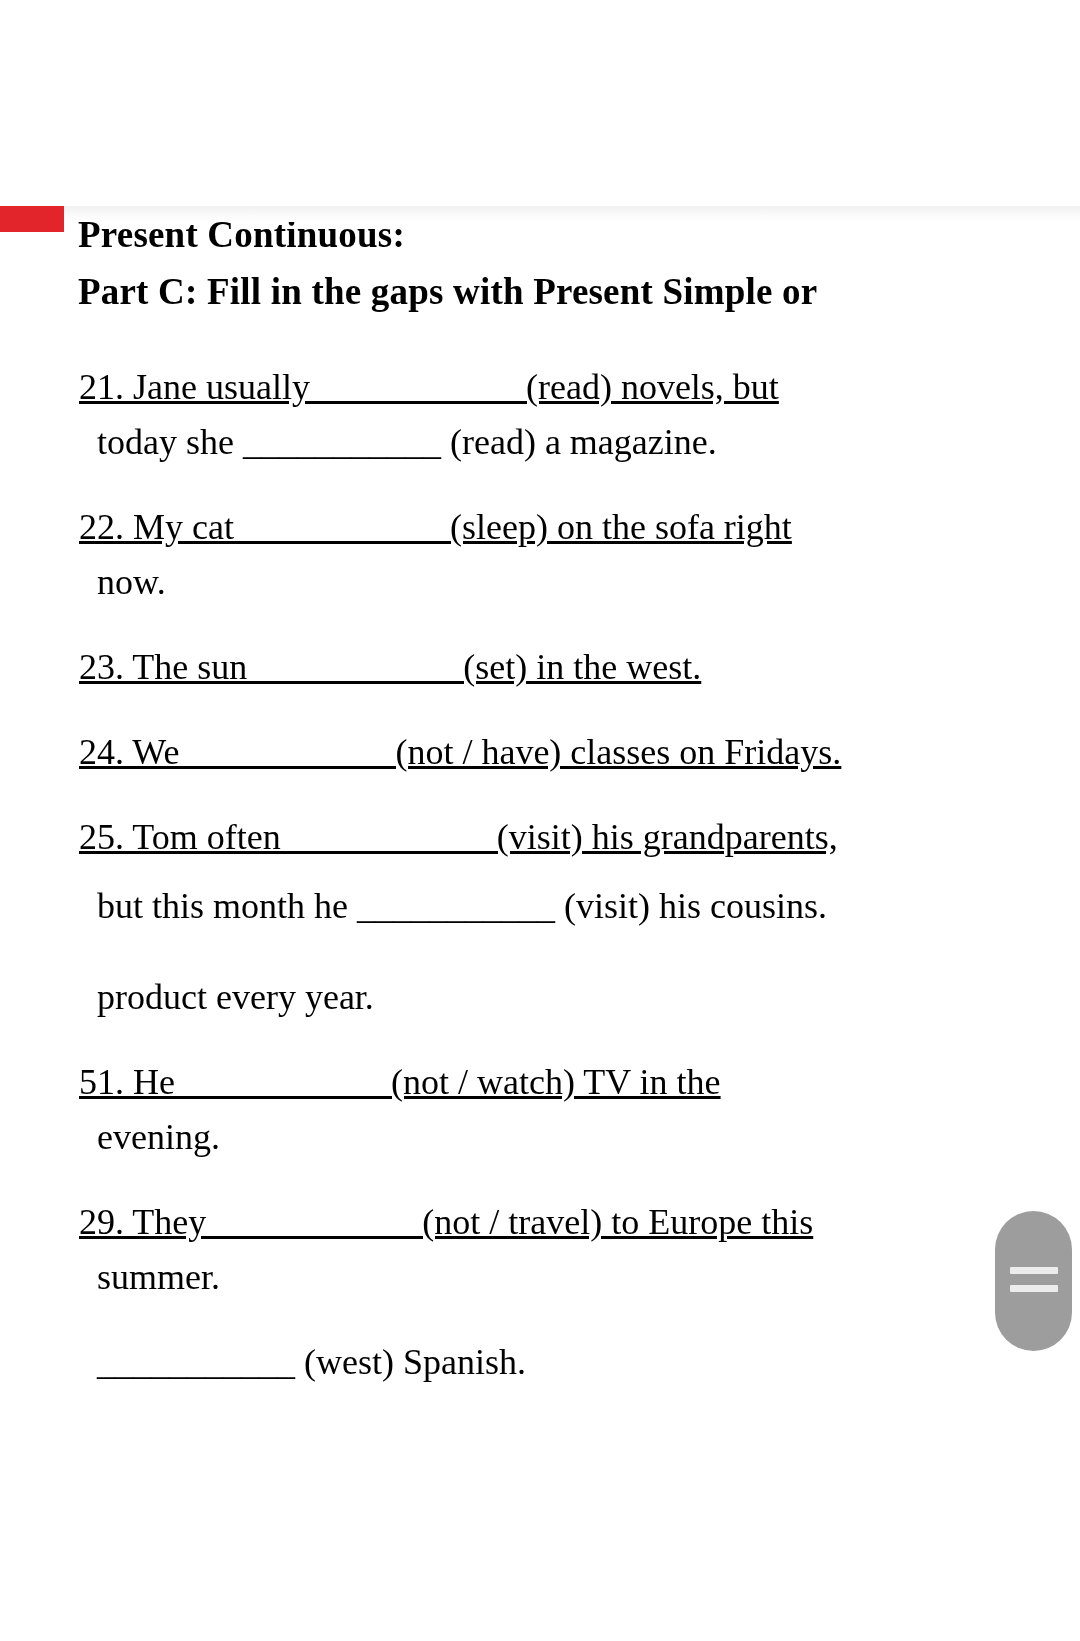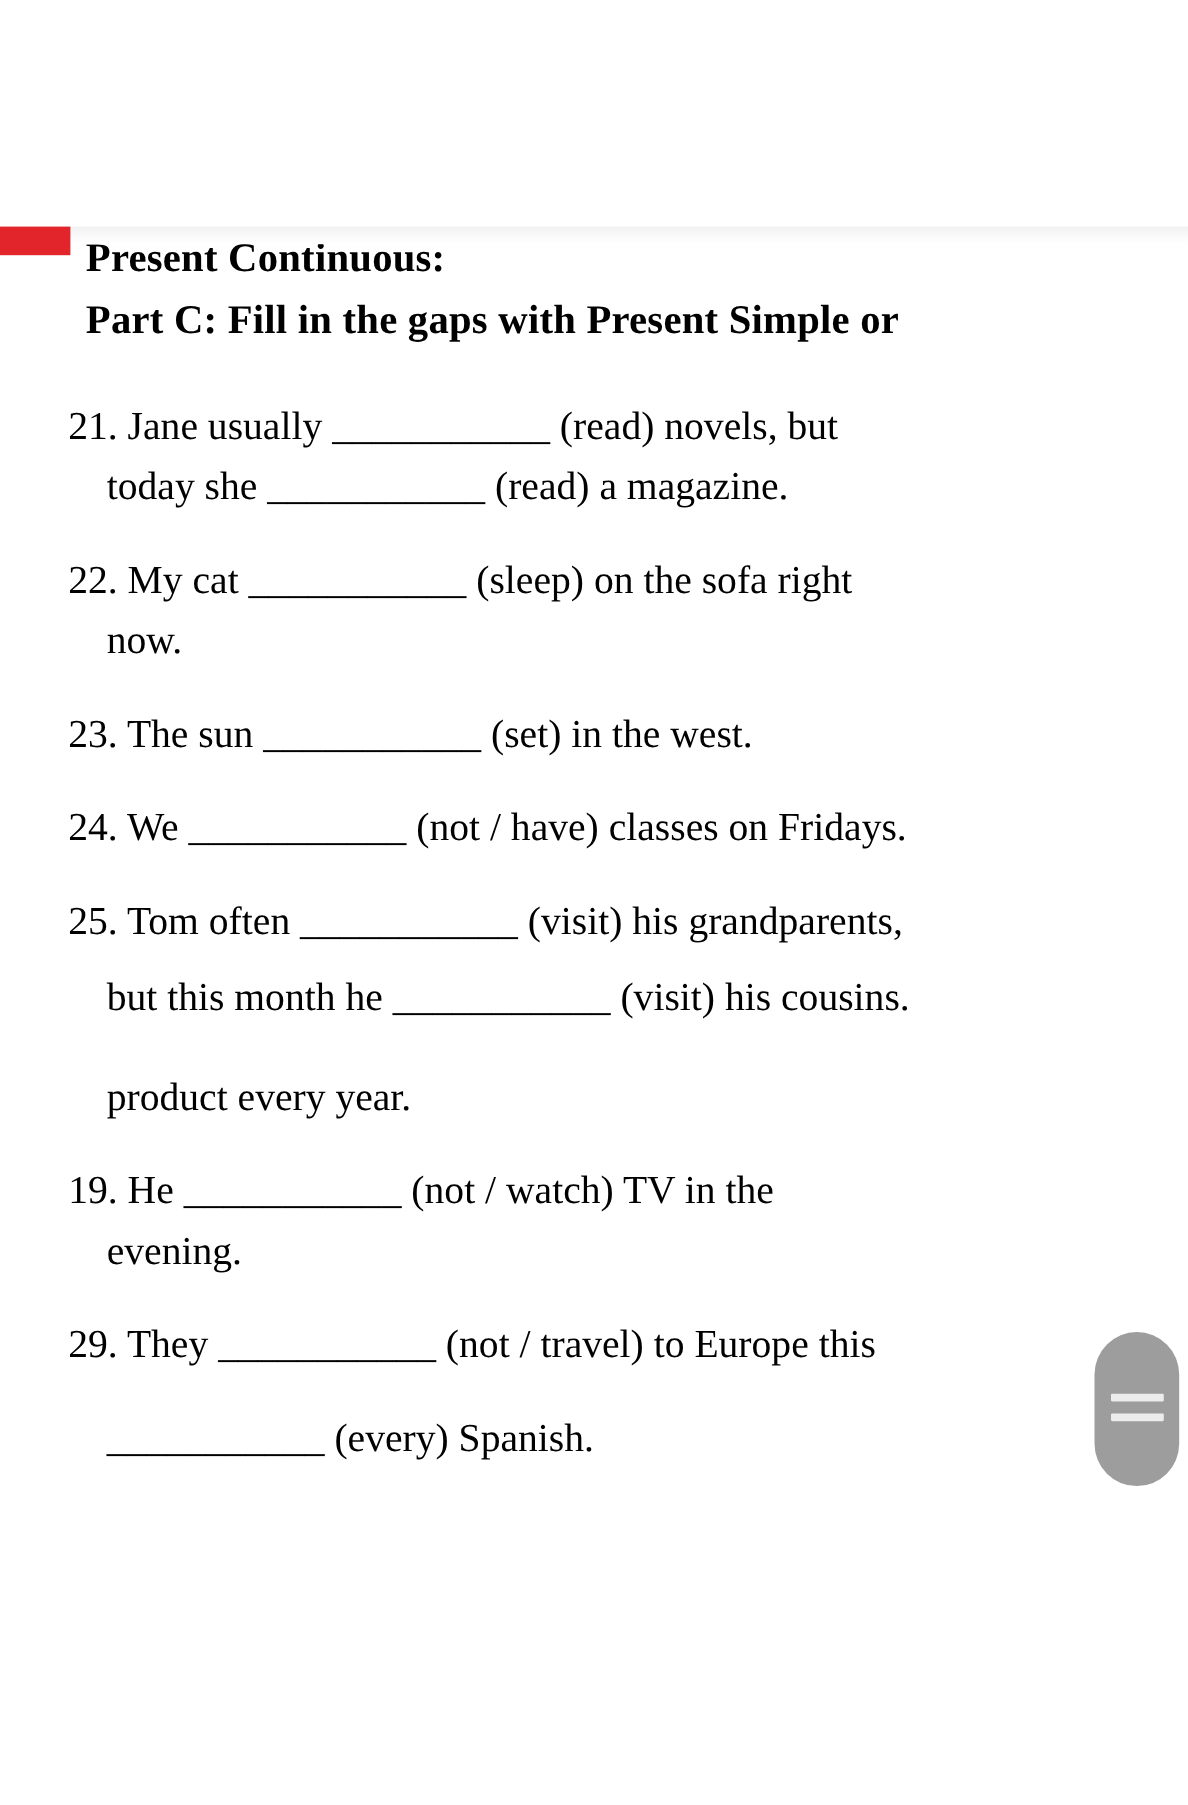--- a/index.html
+++ b/index.html
@@ -29,21 +29,21 @@
     white-space: nowrap;
   }
 
   .items { margin-top: 40px; font-size: 36px; }
   .item { margin-bottom: 30px; }
   .item.gap-after { margin-bottom: 36px; }
   .line {
     line-height: 55px;
     white-space: nowrap;
   }
-  .line.first { padding-left: 62px; }
+  .line.first { padding-left: 79px; text-decoration: underline; }
   .line.cont  { padding-left: 97px; }
   .line.cont.spaced { margin-top: 14px; }
 
   .scroll-handle {
     position: absolute; left: 995px; top: 1005px;
     width: 77px; height: 140px;
     background: #9d9d9d;
     border-radius: 40px;
   }
   .grip {
@@ -90,31 +90,32 @@
     <div class="item gap-after">
       <div class="line first">25. Tom often ___________ (visit) his grandparents,</div>
       <div class="line cont spaced">but this month he ___________ (visit) his cousins.</div>
     </div>
 
     <div class="item">
       <div class="line cont">product every year.</div>
     </div>
 
     <div class="item">
-      <div class="line first">19. He ___________ (not / watch) TV in the</div>
+      <div class="line first">51. He ___________ (not / watch) TV in the</div>
       <div class="line cont">evening.</div>
     </div>
 
 
     <div class="item">
       <div class="line first">29. They ___________ (not / travel) to Europe this</div>
+      <div class="line cont">summer.</div>
     </div>
 
     <div class="item">
-      <div class="line cont">___________ (every) Spanish.</div>
+      <div class="line cont">___________ (west) Spanish.</div>
     </div>
 
   </div>
 
   <div class="scroll-handle">
     <div class="grip g1"></div>
     <div class="grip g2"></div>
   </div>
 
 </div>

